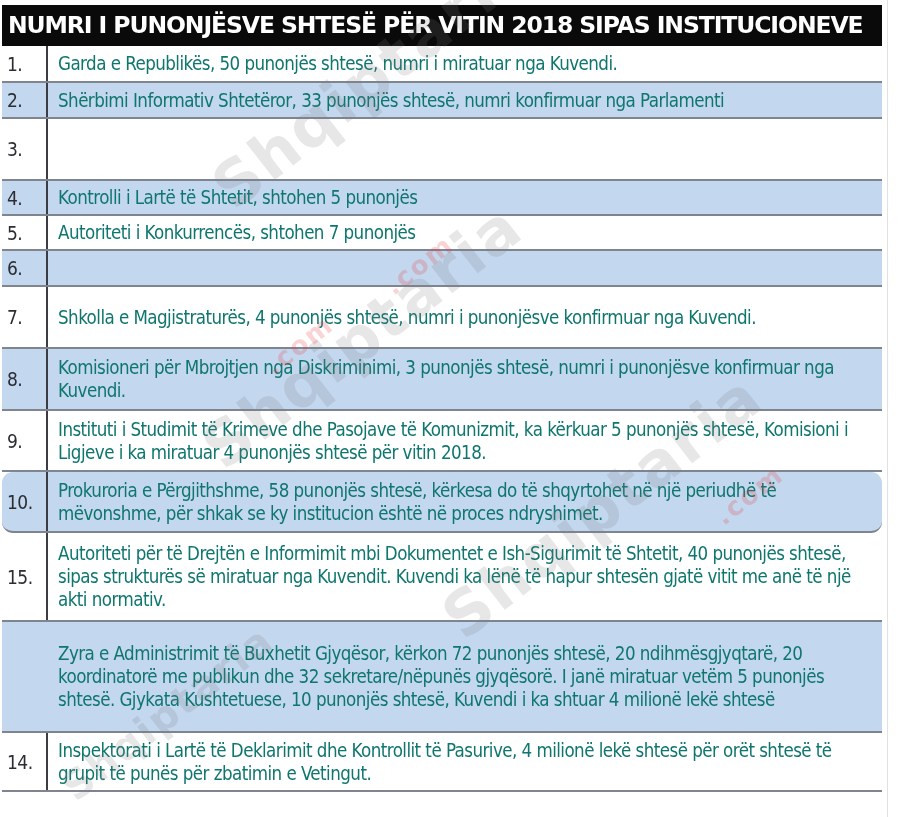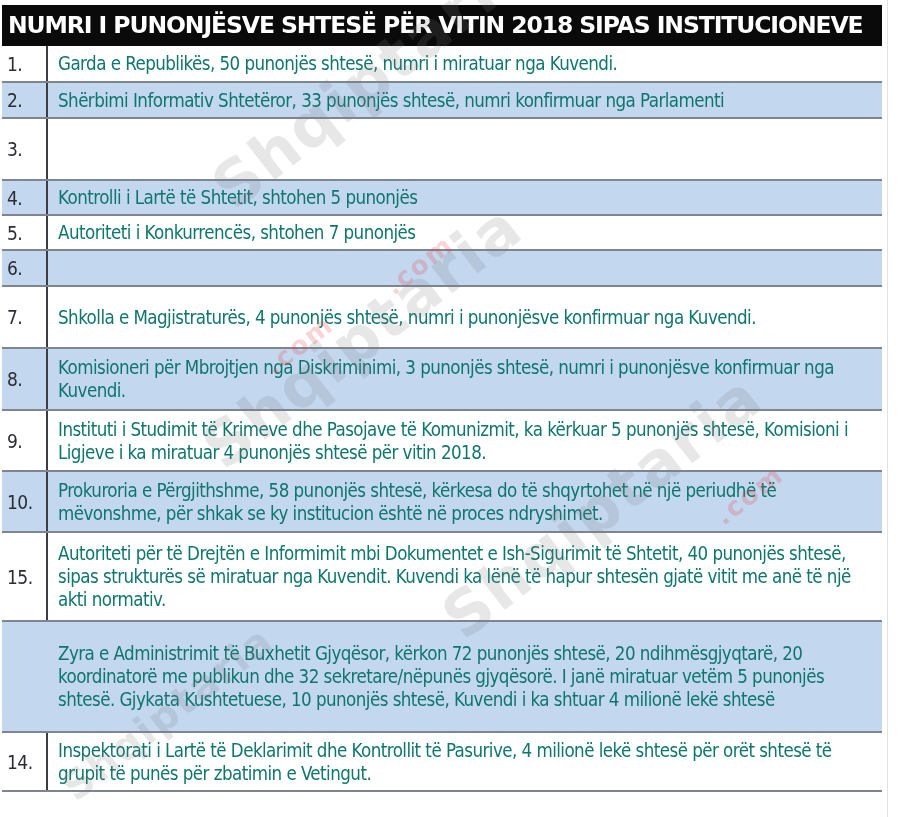--- a/index.html
+++ b/index.html
@@ -108,21 +108,21 @@
         </div>
     </div>
 
     <div class="row white" style="top:365px;height:61px;">
       <div class="num">9.</div>
       <div class="txt">
           <span>Instituti i Studimit të Krimeve dhe Pasojave të Komunizmit, ka kërkuar 5 punonjës shtesë, Komisioni i Ligjeve i ka miratuar 4 punonjës shtesë për vitin 2018.</span>
         </div>
     </div>
 
-    <div class="row blue" style="top:426px;height:61px;">
+    <div class="row blue" style="top:426px;height:61px;border-radius:11px;">
       <div class="num">10.</div>
       <div class="txt">
           <span>Prokuroria e Përgjithshme, 58 punonjës shtesë, kërkesa do të shqyrtohet në një periudhë të mëvonshme, për shkak se ky institucion është në proces ndryshimet.</span>
         </div>
     </div>
 
     <div class="row white" style="top:487px;height:89px;">
       <div class="num">15.</div>
       <div class="txt">
           <span>Autoriteti për të Drejtën e Informimit mbi Dokumentet e Ish-Sigurimit të Shtetit, 40 punonjës shtesë, sipas strukturës së miratuar nga Kuvendit. Kuvendi ka lënë të hapur shtesën gjatë vitit me anë të një akti normativ.</span>

